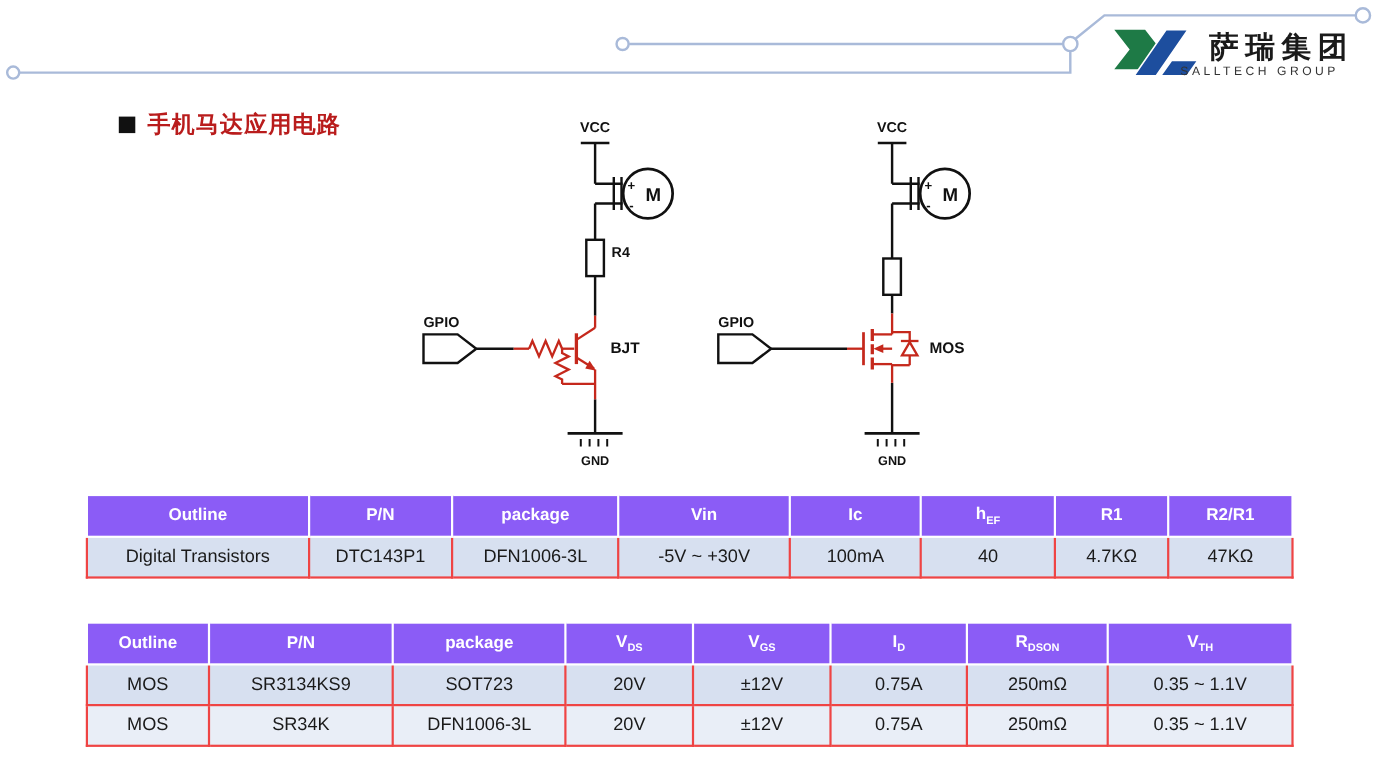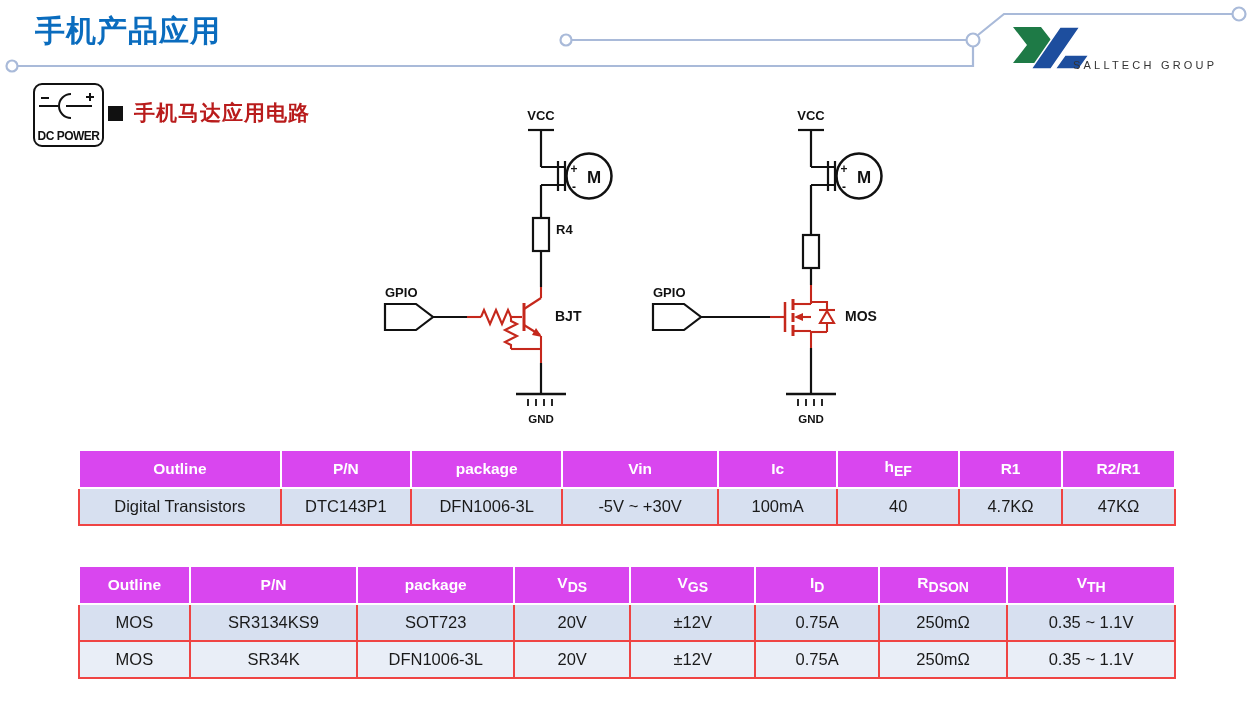--- a/index.html
+++ b/index.html
@@ -18,24 +18,24 @@
   .dc-label{position:absolute;bottom:2px;left:0;width:100%;text-align:center;
             font-size:12px;font-weight:bold;color:#111;letter-spacing:-0.5px;}
   .section{position:absolute;left:108px;top:99px;display:flex;align-items:center;gap:11px;}
   .bullet{width:15px;height:15px;background:#111;flex:0 0 auto;}
   .section-text{font-size:21px;font-weight:bold;color:#b91c1c;letter-spacing:1px;}
   .ckt1{position:absolute;left:370px;top:95px;}
   .ckt2{position:absolute;left:630px;top:95px;}
   .spec-table{position:absolute;left:78px;width:1098px;border-collapse:collapse;
               table-layout:fixed;text-align:center;}
   #t1{top:449px;} #t2{top:565px;}
-  .spec-table th{background:#d946ef;color:#fff;font-size:15.5px;font-weight:bold;
+  .spec-table th{background:#8b5cf6;color:#fff;font-size:15.5px;font-weight:bold;
                  height:36px;border:2px solid #fff;padding:0;}
   .spec-table td{font-size:16.5px;color:#1a1a1a;height:35px;border:2px solid #ef4444;padding:0;}
-  .spec-table sub{font-size:14px;}
+  .spec-table sub{font-size:10px;}
   #t1 td{background:#d7e0f0;}
   #t2 tbody tr:first-child td{background:#d7e0f0;}
   #t2 tbody tr:last-child td{background:#e9eef7;}
   #t1 col:nth-child(1){width:18.4%} #t1 col:nth-child(2){width:11.9%}
   #t1 col:nth-child(3){width:13.8%} #t1 col:nth-child(4){width:14.2%}
   #t1 col:nth-child(5){width:10.9%} #t1 col:nth-child(6){width:11.1%}
   #t1 col:nth-child(7){width:9.4%}  #t1 col:nth-child(8){width:10.3%}
   #t2 col:nth-child(1){width:10.1%} #t2 col:nth-child(2){width:15.3%}
   #t2 col:nth-child(3){width:14.3%} #t2 col:nth-child(4){width:10.6%}
   #t2 col:nth-child(5){width:11.4%} #t2 col:nth-child(6){width:11.3%}
@@ -54,41 +54,29 @@
       <path d="M978,35 L1004,14 H1232"></path>
     </g>
     <g stroke="#a9bad9" stroke-width="2.2" fill="#ffffff">
       <circle cx="12" cy="66" r="5.5"></circle>
       <circle cx="566" cy="40" r="5.5"></circle>
       <circle cx="973" cy="40" r="6.5"></circle>
       <circle cx="1239" cy="14" r="6.5"></circle>
     </g>
   </svg>
 
-  <div class="page-title">手机产品应用</div>
 
   <svg class="logo-mark" width="84" height="48" viewBox="0 0 84 48">
     <polygon points="5,2 33,2 47,20 33,38 5,38 19,20" fill="#1e7a46"></polygon>
     <polygon points="52,2 72,2 43,44 23,44" fill="#1d4e9e" stroke="#fff" stroke-width="1.5"></polygon>
     <polygon points="57,30 81,30 71,44 47,44" fill="#1d4e9e" stroke="#fff" stroke-width="1.5"></polygon>
   </svg>
+  <div class="logo-cn">萨瑞集团</div>
   <div class="logo-en">SALLTECH GROUP</div>
 
-  <div class="dc-icon">
-    <svg width="66" height="42" viewBox="0 0 66 42">
-      <g stroke="#111" stroke-width="2" fill="none">
-        <path d="M6,13 H14"></path>
-        <path d="M4,21 H23"></path>
-        <path d="M36,9 A12,12 0 1 0 36,33"></path>
-        <path d="M31,21 H57"></path>
-        <path d="M51,12 H59 M55,8 V16"></path>
-      </g>
-    </svg>
-    <div class="dc-label">DC POWER</div>
-  </div>
 
   <div class="section">
     <div class="bullet"></div>
     <div class="section-text">手机马达应用电路</div>
   </div>
 
   <svg class="ckt1" width="260" height="345" viewBox="0 0 260 345">
     <g stroke="#111" stroke-width="2.2" fill="none">
       <path d="M158,35 H184"></path>
       <path d="M171,35 V72"></path>

